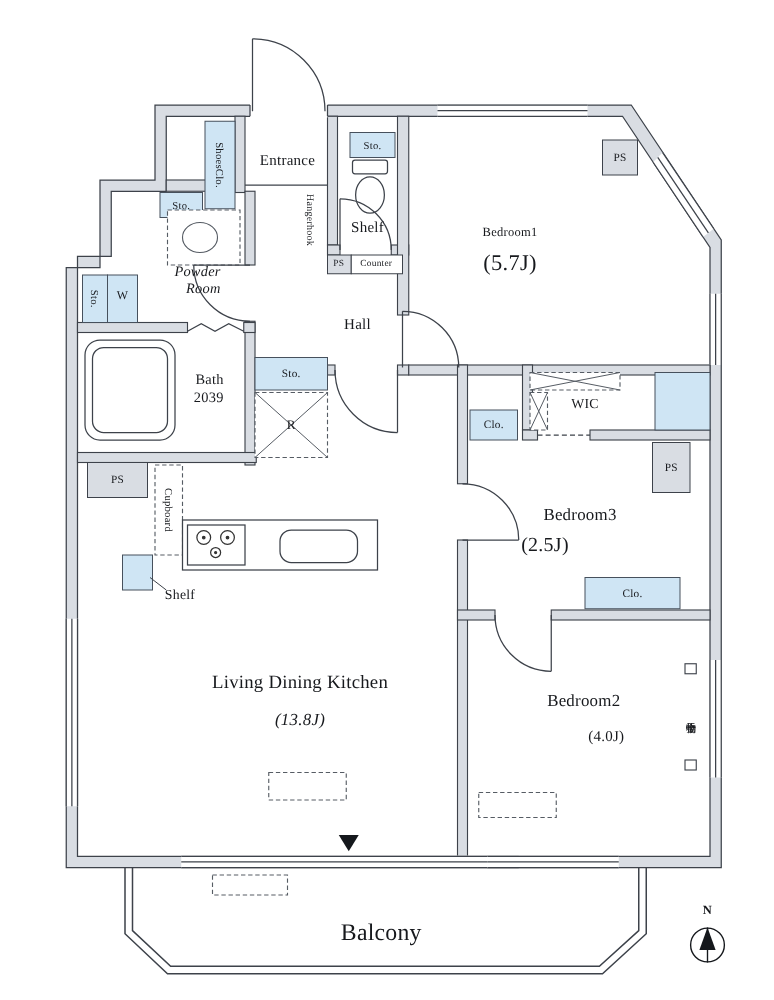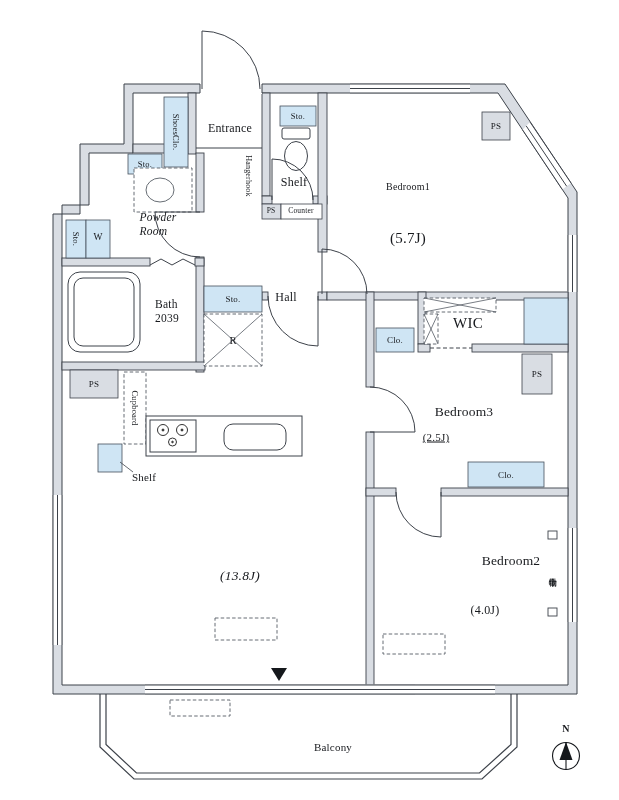--- a/index.html
+++ b/index.html
@@ -1,20 +1,20 @@
 <!DOCTYPE html>
 <html><head>
 <meta charset="utf-8">
 <style>
   html,body{margin:0;padding:0;background:#fff;}
   .plan{position:relative;width:619px;height:800px;background:#fff;overflow:hidden;
         font-family:"Liberation Serif",serif;color:#17191d;}
   .plan svg{position:absolute;left:0;top:0;}
   .lbl{position:absolute;transform:translate(-50%,-50%);white-space:pre-line;
-       text-align:left;line-height:1.18;letter-spacing:.2px;}
+       text-align:right;line-height:1.18;letter-spacing:.2px;}
   .v{writing-mode:vertical-rl;}
   .b{font-weight:bold;}
 </style>
 </head>
 <body>
 
 <div class="plan">
 
 <svg width="619" height="800" viewBox="0 0 619 800">
 
@@ -210,33 +210,34 @@
   <g fill="none" stroke="#15181c" stroke-width="1.1">
     <circle cx="566" cy="756" r="13.5"></circle>
     <line x1="566" y1="742" x2="566" y2="770"></line>
     <polygon points="566,742 559.5,760 572.5,760" fill="#15181c" stroke="none"></polygon>
   </g>
 </svg>
 
   <div class="lbl" style="left:230px;top:128px;font-size:12px;">Entrance</div>
   <div class="lbl" style="left:294px;top:182px;font-size:12px;">Shelf</div>
   <div class="lbl" style="left:408px;top:187px;font-size:10px;">Bedroom1</div>
-  <div class="lbl" style="left:408px;top:211px;font-size:15px;margin-top:28px;">(5.7J)</div>
+  <div class="lbl" style="left:408px;top:211px;font-size:18px;">(5.7J)</div>
   <div class="lbl" style="left:158px;top:225px;font-size:11.5px;font-style:italic;">Powder
 Room</div>
   <div class="lbl" style="left:167px;top:312px;font-size:11.5px;">Bath
 2039</div>
-  <div class="lbl" style="left:286px;top:259px;font-size:12px;margin-top:38px;">Hall</div>
-  <div class="lbl" style="left:468px;top:324px;font-size:15px;">WIC</div>
+  <div class="lbl" style="left:286px;top:259px;font-size:12px;">Hall</div>
+  <div class="lbl" style="left:468px;top:324px;font-size:11px;">WIC</div>
   <div class="lbl" style="left:436px;top:412px;font-size:13.5px;margin-left:28px;">Bedroom3</div>
-  <div class="lbl" style="left:436px;top:437px;font-size:11px;text-decoration:underline;">(2.5J)</div>
-  <div class="lbl" style="left:467px;top:561px;font-size:13.5px;margin-left:44px;">Bedroom2</div>
-  <div class="lbl" style="left:467px;top:610px;font-size:12px;padding-left:36px;">(4.0J)</div>
+  <div class="lbl" style="left:436px;top:437px;font-size:16px;">(2.5J)</div>
+  <div class="lbl" style="left:467px;top:561px;font-size:13.5px;">Bedroom2</div>
+  <div class="lbl" style="left:467px;top:589px;font-size:12px;padding-left:36px;">(4.0J)</div>
+  <div class="lbl" style="left:240px;top:547px;font-size:15px;">Living Dining Kitchen</div>
   <div class="lbl" style="left:240px;top:576px;font-size:13.5px;font-style:italic;">(13.8J)</div>
-  <div class="lbl" style="left:305px;top:747px;font-size:11px;margin-left:28px;">Balcony</div>
+  <div class="lbl" style="left:305px;top:747px;font-size:19px;">Balcony</div>
 
   <div class="lbl v" style="left:176px;top:132px;font-size:8.5px;">ShoesClo.</div>
   <div class="lbl" style="left:145px;top:164px;font-size:8.5px;">Sto.</div>
   <div class="lbl v" style="left:248px;top:176px;font-size:8px;">Hangerhook</div>
   <div class="lbl" style="left:298px;top:116px;font-size:8.5px;">Sto.</div>
   <div class="lbl" style="left:496px;top:126px;font-size:9px;">PS</div>
   <div class="lbl" style="left:271px;top:211px;font-size:7.5px;">PS</div>
   <div class="lbl" style="left:301px;top:211px;font-size:7.5px;">Counter</div>
   <div class="lbl v" style="left:76px;top:239px;font-size:8.5px;">Sto.</div>
   <div class="lbl" style="left:98px;top:238px;font-size:9.5px;">W</div>

